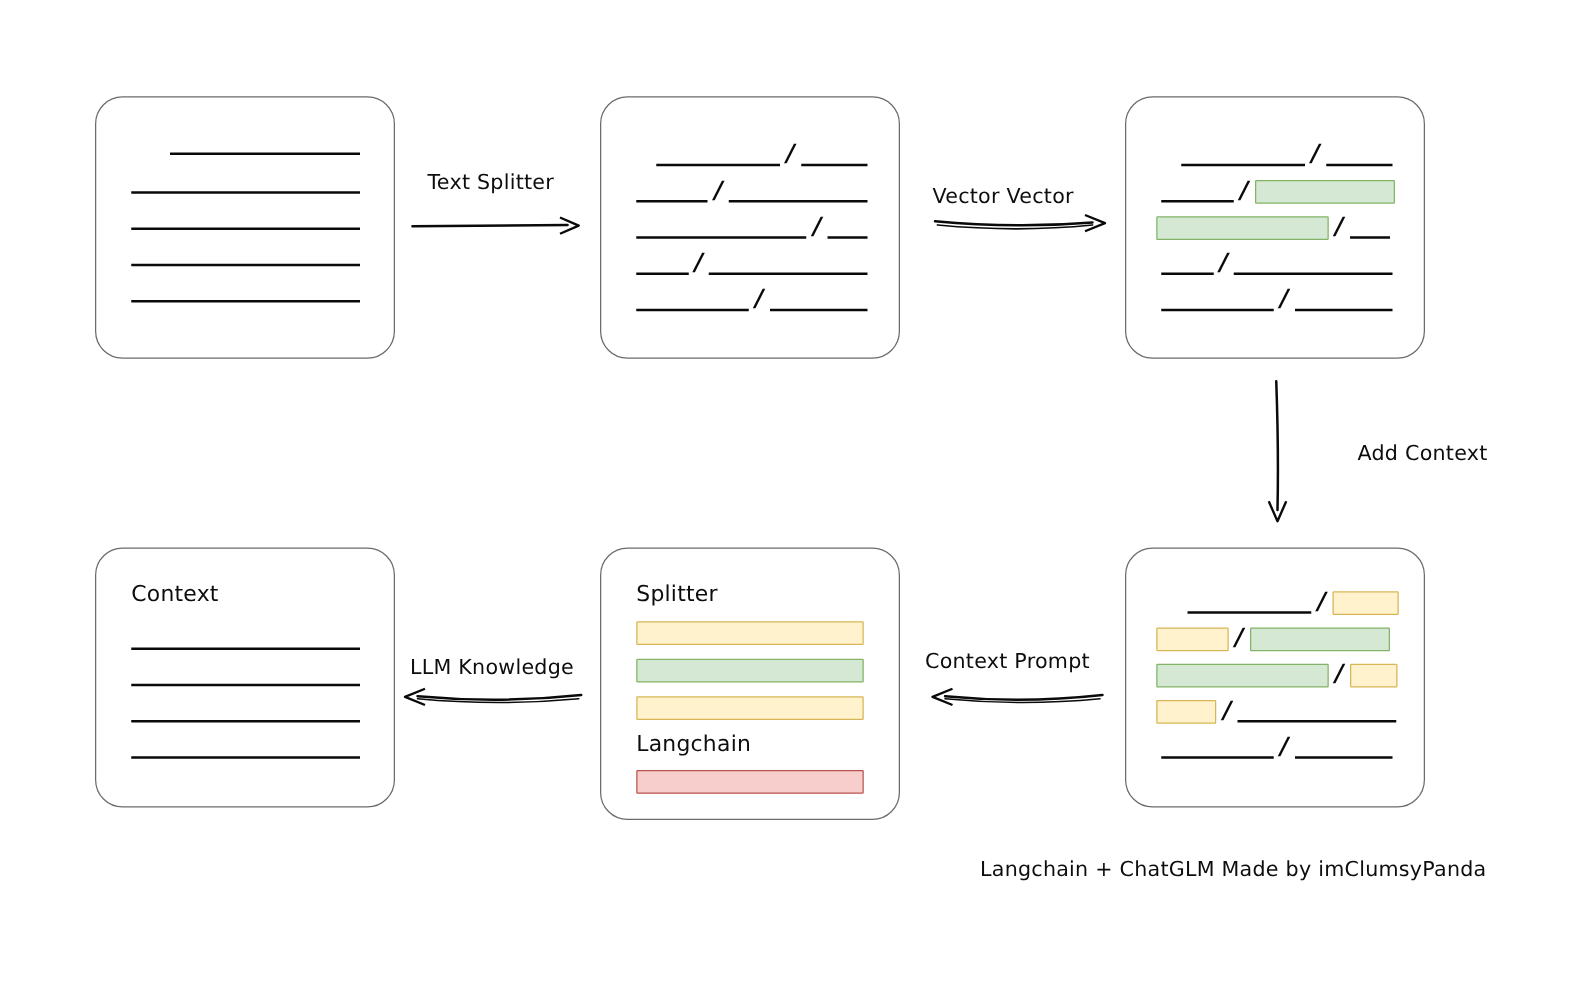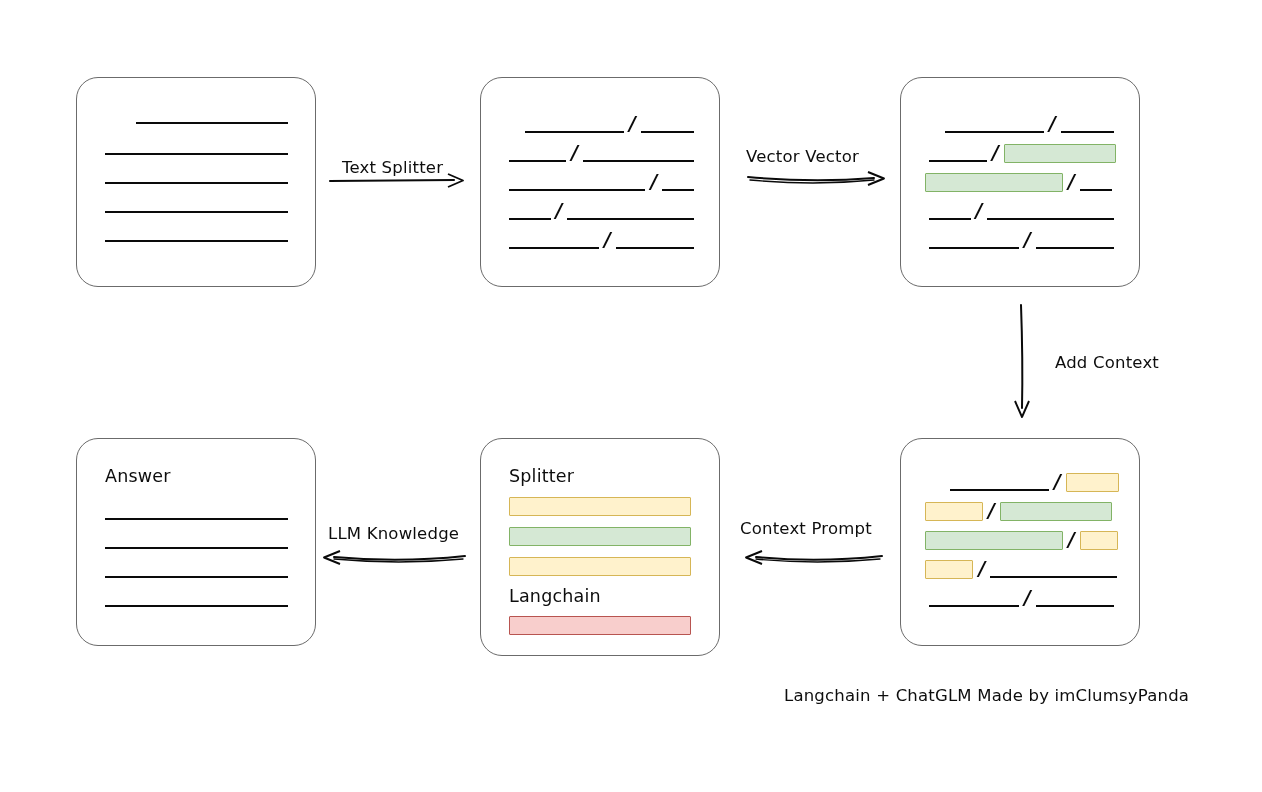--- a/index.html
+++ b/index.html
@@ -90,21 +90,21 @@
 <div id="canvas">
 
   <div class="doc-box" style="left:76px; top:77px; width:240px; height:210px;">
     <div class="plain-line" style="left:59px; top:44px; width:152px;"></div>
     <div class="plain-line" style="left:28px; top:75px; width:183px;"></div>
     <div class="plain-line" style="left:28px; top:104px; width:183px;"></div>
     <div class="plain-line" style="left:28px; top:133px; width:183px;"></div>
     <div class="plain-line" style="left:28px; top:162px; width:183px;"></div>
   </div>
 
-  <div class="hand arrow-label" style="left:342px; top:158px;text-align:right;">Text Splitter</div>
+  <div class="hand arrow-label" style="left:342px; top:136px;text-align:right;">Text Splitter</div>
   <svg class="arrow" style="left:330px; top:170px;" width="140" height="20" viewBox="0 0 140 20">
     <path d="M0,11 L124,10" stroke-width="2.1" stroke-linecap="round"></path>
     <polyline points="118,4 133,10.5 118,17" stroke-width="1.9" stroke-linejoin="round"></polyline>
   </svg>
 
   <div class="doc-box" style="left:480px; top:77px; width:240px; height:210px;">
     <div class="row" style="left:28px; top:35px; width:185px; justify-content:flex-end;">
       <span class="seg-line" style="width:99px;"></span>
       <span class="slash">/</span>
       <span class="seg-line" style="width:53px;"></span>
@@ -159,21 +159,21 @@
       <span class="slash">/</span>
       <span class="seg-line" style="width:128px;"></span>
     </div>
     <div class="row" style="left:28px; top:151px; width:185px;">
       <span class="seg-line" style="width:91px;"></span>
       <span class="slash">/</span>
       <span class="seg-line" style="width:79px;"></span>
     </div>
   </div>
 
-  <div class="hand arrow-label" style="left:1055px; top:353px;">Add Context</div>
+  <div class="hand arrow-label" style="left:1086px; top:353px;">Add Context</div>
   <svg class="arrow" style="left:1012px; top:305px;" width="24" height="115" viewBox="0 0 24 115">
     <path d="M9,0 Q11,55 10,103" stroke-width="2.0" stroke-linecap="round"></path>
     <polyline points="3,96 10,112 17,96" stroke-width="1.9" stroke-linejoin="round"></polyline>
   </svg>
 
   <div class="doc-box" style="left:900px; top:438px; width:240px; height:208px;">
     <div class="row" style="left:28px; top:32px; width:190px; justify-content:flex-end;">
       <span class="seg-line" style="width:99px;"></span>
       <span class="slash">/</span>
       <span class="chip yellow" style="width:53px;"></span>
@@ -217,21 +217,21 @@
   </div>
 
   <div class="hand arrow-label" style="left:328px; top:524px;">LLM Knowledge</div>
   <svg class="arrow" style="left:320px; top:548px;" width="150" height="20" viewBox="0 0 150 20">
     <path d="M145,8 Q80,15 14,9" stroke-width="2.0" stroke-linecap="round"></path>
     <path d="M143,11 Q79,17 14,11" stroke-width="1.3" stroke-linecap="round"></path>
     <polyline points="20,3 4,9.5 20,16" stroke-width="1.9" stroke-linejoin="round"></polyline>
   </svg>
 
   <div class="doc-box" style="left:76px; top:438px; width:240px; height:208px;">
-    <div class="hand box-title" style="left:28px; top:27px;">Answer</div>
+    <div class="hand box-title" style="left:28px; top:27px;">Context</div>
     <div class="plain-line" style="left:28px; top:79px; width:183px;"></div>
     <div class="plain-line" style="left:28px; top:108px; width:183px;"></div>
     <div class="plain-line" style="left:28px; top:137px; width:183px;"></div>
     <div class="plain-line" style="left:28px; top:166px; width:183px;"></div>
   </div>
 
   <div class="hand caption" style="left:784px; top:686px;">Langchain + ChatGLM Made by imClumsyPanda</div>
 
 </div>
 

